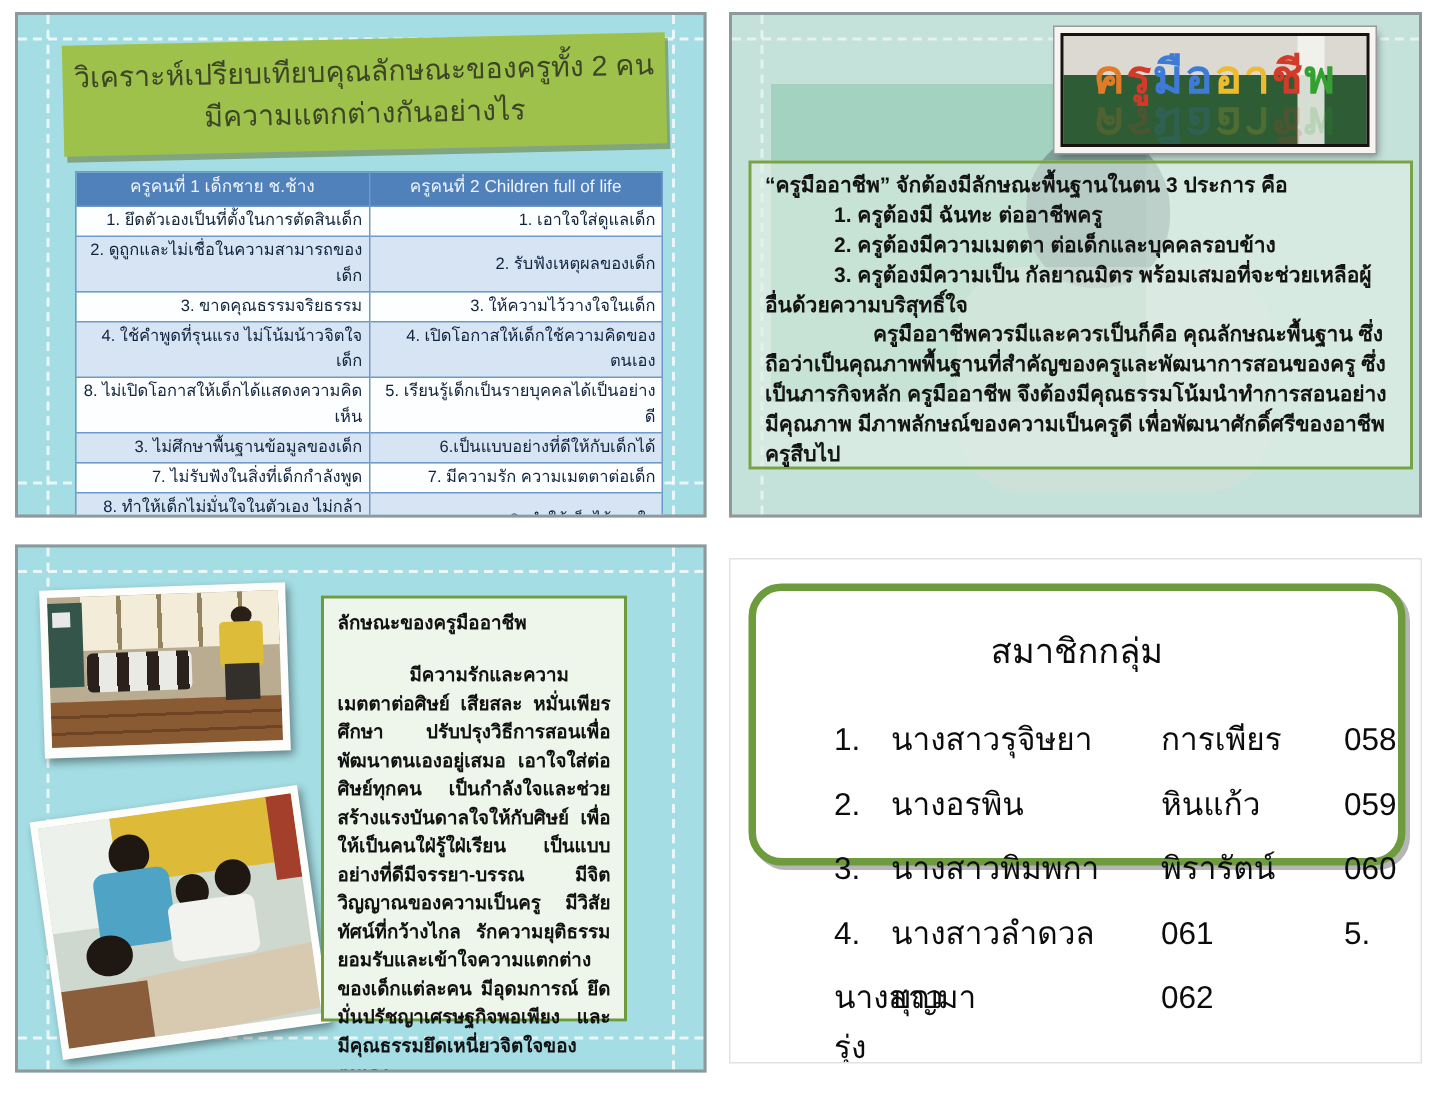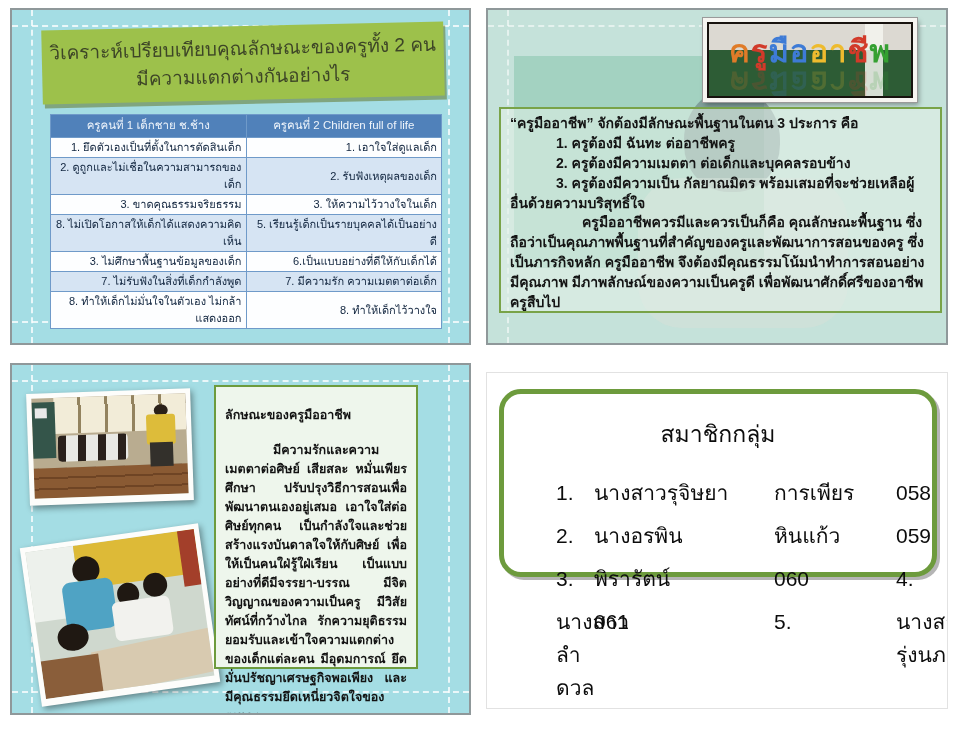--- a/index.html
+++ b/index.html
@@ -42,22 +42,22 @@
     font-size:14px;font-weight:600;line-height:1.42;color:#141414;}
   .s2-box .pt{padding-left:46px;}
   .s2-box .pt3{text-indent:46px;}
   .s2-box .para{text-indent:72px;margin-top:0;}
 
   
   .photo{position:absolute;background:#fdfdfb;box-shadow:2px 3px 6px rgba(0,0,0,.4);
     padding:5px 5px 7px 5px;box-sizing:border-box;}
   .ph-in{position:relative;width:100%;height:100%;overflow:hidden;background:#b9ac90;}
   .ph-el{position:absolute;}
-  .s3-box{position:absolute;left:202px;top:20px;width:204px;height:284px;box-sizing:border-box;
-    border:2px solid #6d9b3d;background:#eef6ec;padding:19px 9px;font-size:12.5px;font-weight:600;
+  .s3-box{position:absolute;left:202px;top:32px;width:204px;height:284px;box-sizing:border-box;
+    border:2px solid #6d9b3d;background:#eef6ec;padding:7px 9px;font-size:12.5px;font-weight:600;
     line-height:1.52;color:#121212;}
   .s3-box .para{text-indent:48px;text-align:justify;margin-top:16px;}
 
   
   .members-box{position:absolute;left:12px;top:16px;width:438px;height:188px;box-sizing:border-box;
     border:5px solid #6d9b3d;border-radius:22px;background:#ffffff;
     box-shadow:3px 3px 0 0 #b5b5b5;}
   .members-title{margin-top:22px;text-align:center;font-size:23px;color:#0c0c0c;}
   .members-list{margin:24px 0 0 52px;display:grid;grid-template-columns:38px 180px 122px 70px;
     row-gap:10px;font-size:21px;color:#0c0c0c;align-items:baseline;}
@@ -90,20 +90,24 @@
             <td>1. ยึดตัวเองเป็นที่ตั้งในการตัดสินเด็ก</td>
             <td>1. เอาใจใส่ดูแลเด็ก</td>
           </tr>
           <tr>
             <td>2. ดูถูกและไม่เชื่อในความสามารถของเด็ก</td>
             <td>2. รับฟังเหตุผลของเด็ก</td>
           </tr>
           <tr>
             <td>3. ขาดคุณธรรมจริยธรรม</td>
             <td>3. ให้ความไว้วางใจในเด็ก</td>
+          </tr>
+          <tr>
+            <td>4. ใช้คำพูดที่รุนแรง ไม่โน้มน้าวจิตใจเด็ก</td>
+            <td>4. เปิดโอกาสให้เด็กใช้ความคิดของตนเอง</td>
           </tr>
           <tr>
             <td>8. ไม่เปิดโอกาสให้เด็กได้แสดงความคิดเห็น</td>
             <td>5. เรียนรู้เด็กเป็นรายบุคคลได้เป็นอย่างดี</td>
           </tr>
           <tr>
             <td>3. ไม่ศึกษาพื้นฐานข้อมูลของเด็ก</td>
             <td>6.เป็นแบบอย่างที่ดีให้กับเด็กได้</td>
           </tr>
           <tr>
@@ -191,20 +195,21 @@
       <div class="members-list">
           <span>1.</span>
           <span>นางสาวรุจิษยา</span>
           <span>การเพียร</span>
           <span>058</span>
           <span>2.</span>
           <span>นางอรพิน</span>
           <span>หินแก้ว</span>
           <span>059</span>
           <span>3.</span>
+          <span>นางสาวพิมพกา</span>
           <span>พิรารัตน์</span>
           <span>060</span>
           <span>4.</span>
           <span>นางสาวลำดวล</span>
           <span>061</span>
           <span>5.</span>
           <span>นางสาวรุ่งนภา</span>
           <span>บุญมา</span>
           <span>062</span>
         </div>

